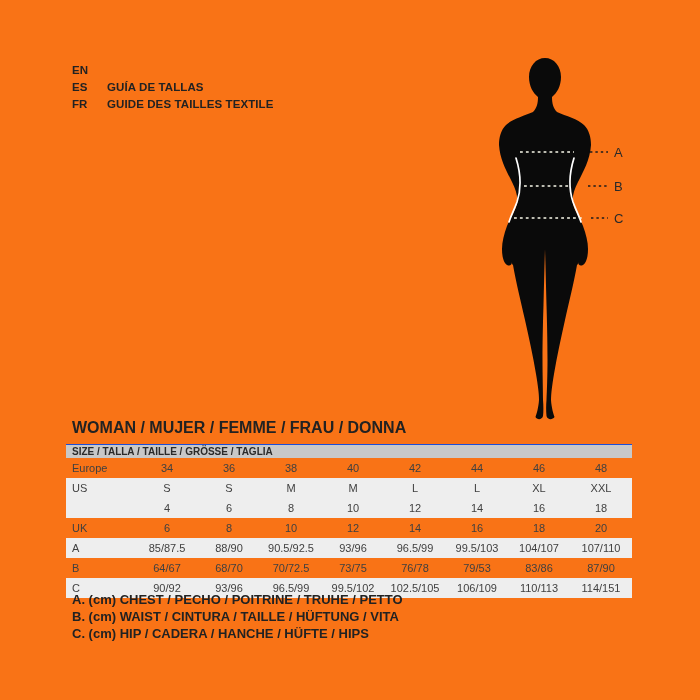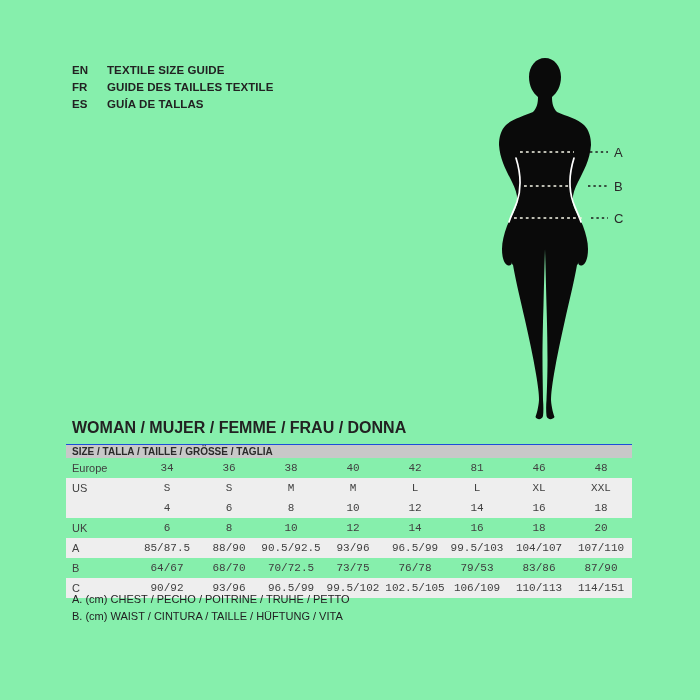--- a/index.html
+++ b/index.html
@@ -1,17 +1,17 @@
 <!DOCTYPE html>
 <html><head>
 <meta charset="utf-8">
 <style>
   html,body{margin:0;padding:0;background:#ffffff;}
   .page{
-    position:relative;width:700px;height:700px;background:#86efac;overflow:hidden;
+    position:relative;width:700px;height:700px;background:#f97316;overflow:hidden;
     font-family:"Liberation Sans", sans-serif;color:#1f1f1f;
   }
   
   .languages{position:absolute;left:72px;top:62px;}
   .lang-row{display:flex;line-height:17px;font-size:11.5px;font-weight:bold;letter-spacing:0.1px;color:#222;}
   .lang-code{width:35px;flex:0 0 35px;}
   
   .figure-wrap{position:absolute;left:490px;top:50px;width:180px;height:380px;}
   .body-shape{fill:var(--sil,#0a0a0a);}
   .gap-line{stroke:#ffffff;stroke-width:1.7;fill:none;stroke-linecap:round;}
@@ -23,42 +23,41 @@
   
   .size-table{position:absolute;left:66px;top:444px;width:566px;font-size:11px;color:var(--tink,#404040);}
   .thead{
     background:var(--hbg,#c8c8c8);height:13px;line-height:13px;
     font-weight:bold;color:#2a2a2a;font-size:10px;padding-left:6px;
     border-top:1px solid #1d4ed8;
   }
   .trow{display:flex;height:20px;align-items:center;}
   .trow.shaded{background:var(--stripe,#eeeeee);}
   .tlabel{flex:0 0 64px;padding-left:6px;text-align:left;}
-  .tcell{flex:1 1 0;text-align:center;white-space:nowrap;font-family:Liberation Mono, monospace;}
+  .tcell{flex:1 1 0;text-align:center;white-space:nowrap;}
   
   .legend{position:absolute;left:72px;top:591px;}
-  .legend-row{line-height:17px;font-size:11px;font-weight:normal;color:#222;}
+  .legend-row{line-height:17px;font-size:13px;font-weight:bold;color:#222;}
 </style>
 </head>
 <body>
 
 <div class="page" style="--sil: #0a0a0a; --pale: #f8f8e9; --hbg: #c8c8c8; --stripe: #eeeeee; --tink: #404040;">
 
   <div class="languages">
     <div class="lang-row">
       <span class="lang-code">EN</span>
-      <span class="lang-label">TEXTILE SIZE GUIDE</span>
+    </div>
+    <div class="lang-row">
+      <span class="lang-code">ES</span>
+      <span class="lang-label">GUÍA DE TALLAS</span>
     </div>
     <div class="lang-row">
       <span class="lang-code">FR</span>
       <span class="lang-label">GUIDE DES TAILLES TEXTILE</span>
-    </div>
-    <div class="lang-row">
-      <span class="lang-code">ES</span>
-      <span class="lang-label">GUÍA DE TALLAS</span>
     </div>
   </div>
 
   <svg class="figure-wrap" viewBox="0 0 180 380" xmlns="http://www.w3.org/2000/svg">
     <path class="body-shape" d="
       M 55 8
       C 64 8 71 16 71 27
       C 71 36 67 43 62 47
       C 62 53 63 58 67 62
       C 76 66 88 69 94 75
@@ -123,21 +122,21 @@
   <div class="size-table">
     <div class="thead">SIZE / TALLA / TAILLE / GRÖSSE / TAGLIA</div>
     <div>
         <div class="trow">
           <div class="tlabel">Europe</div>
           <div class="tcell">34</div>
           <div class="tcell">36</div>
           <div class="tcell">38</div>
           <div class="tcell">40</div>
           <div class="tcell">42</div>
-          <div class="tcell">81</div>
+          <div class="tcell">44</div>
           <div class="tcell">46</div>
           <div class="tcell">48</div>
         </div>
         <div class="trow shaded">
           <div class="tlabel">US</div>
           <div class="tcell">S</div>
           <div class="tcell">S</div>
           <div class="tcell">M</div>
           <div class="tcell">M</div>
           <div class="tcell">L</div>
@@ -199,15 +198,16 @@
           <div class="tcell">106/109</div>
           <div class="tcell">110/113</div>
           <div class="tcell">114/151</div>
         </div>
       </div>
   </div>
 
   <div class="legend">
     <div class="legend-row">A. (cm) CHEST / PECHO / POITRINE / TRUHE / PETTO</div>
     <div class="legend-row">B. (cm) WAIST / CINTURA / TAILLE / HÜFTUNG / VITA</div>
+    <div class="legend-row">C. (cm) HIP / CADERA / HANCHE / HÜFTE / HIPS</div>
   </div>
 
 </div>
 
 </body></html>

